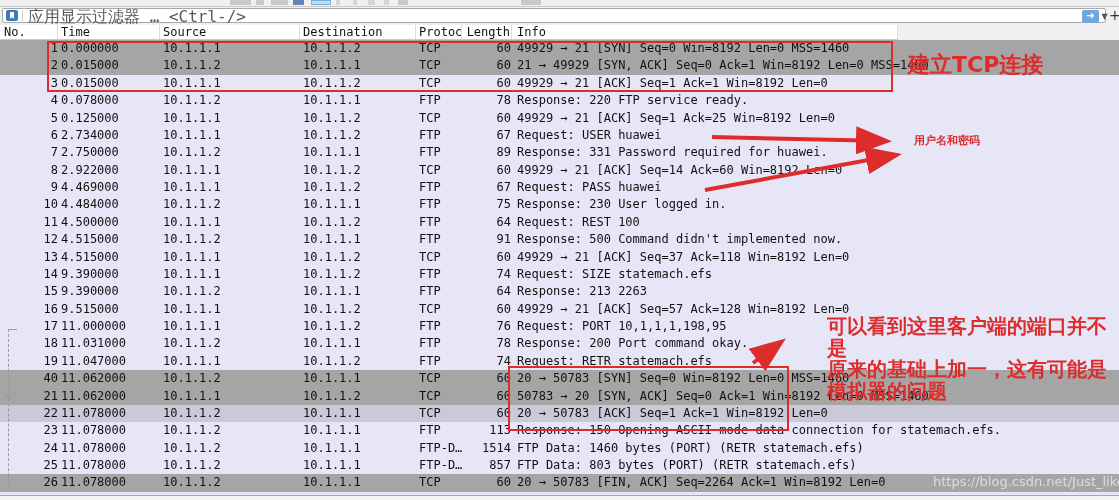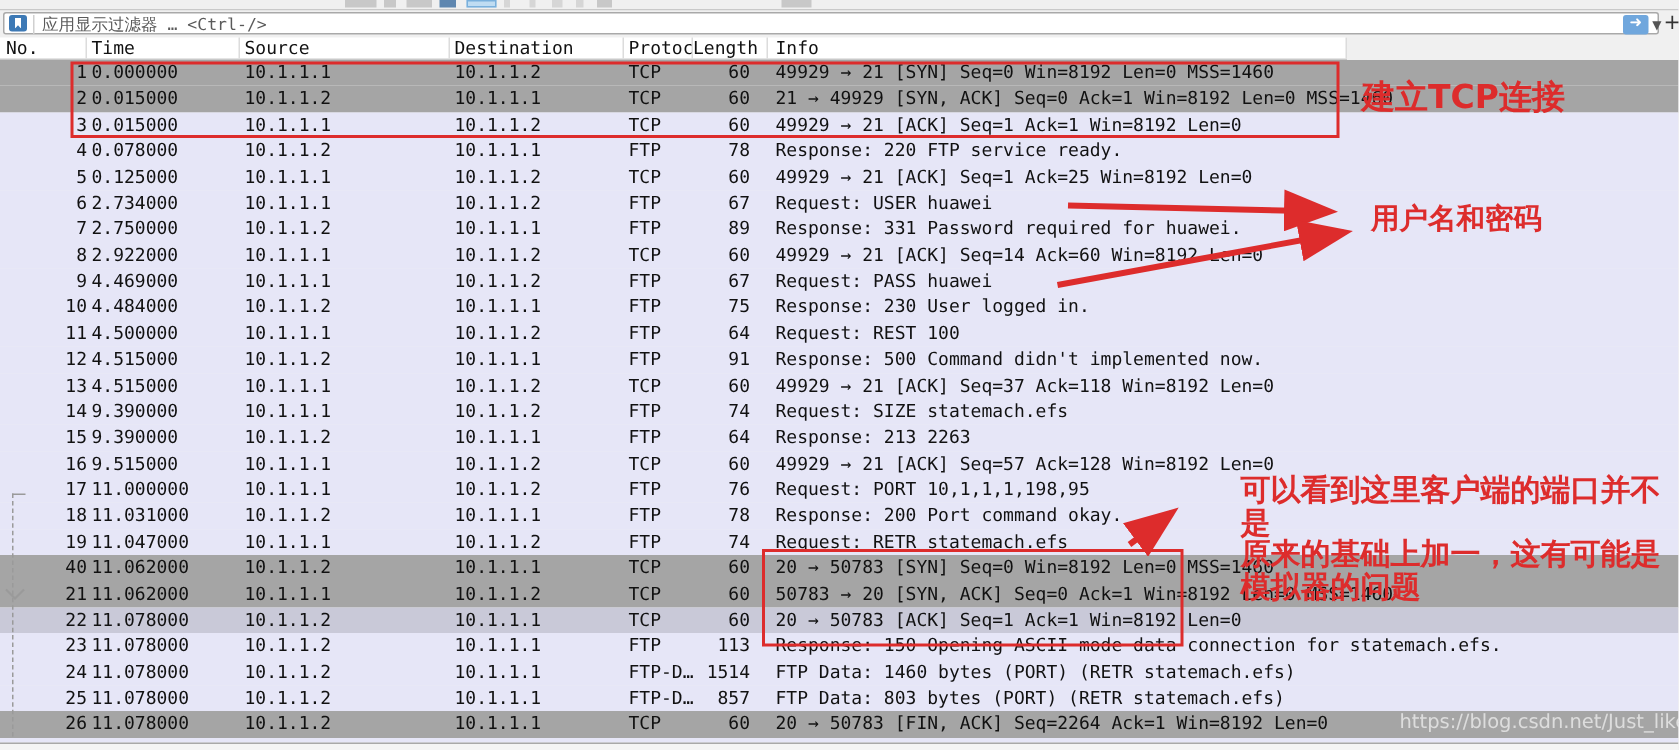--- a/index.html
+++ b/index.html
@@ -33,21 +33,21 @@
     position:absolute; left:3px; top:1px; width:12px; height:11px;
     background:#3d79b5; border-radius:2px;
   }
   .bookmark-icon::after {
     content:""; position:absolute; left:4px; top:2px; width:4px; height:7px;
     background:#fff; clip-path: polygon(0 0,100% 0,100% 100%,50% 70%,0 100%);
   }
   .filter-sep { position:absolute; left:19px; top:1px; height:13px; border-left:1px solid #d0d0d0; }
   .filter-placeholder {
     position:absolute; left:25px; top:1px; color:#5a5a5a;
-    font-size:11px; line-height:13px;
+    font-size:16px; line-height:13px;
     font-family:"DejaVu Sans Mono","DejaVu Sans",monospace;
   }
   .apply-filter-button {
     position:absolute; left:1079px; top:1px; width:17px; height:13px;
     background:#70a7dd; border-radius:2px; color:#fff;
     font-size:10px; line-height:12px; text-align:center;
     font-family:"DejaVu Sans",sans-serif;
   }
   .filter-caret {
     position:absolute; left:1097px; top:1px; width:9px; height:13px;
@@ -70,21 +70,21 @@
     line-height:15px; white-space:nowrap; overflow:hidden;
   }
   .cell  { height:100%; line-height:17.4px; white-space:nowrap; overflow:hidden; }
 
   .c-no          { width:58px;  text-align:right; }
   .hcell.c-no    { text-align:left; padding-left:4px; }
   .c-time        { width:102px; padding-left:3px; }
   .c-source      { width:140px; padding-left:3px; }
   .c-destination { width:116px; padding-left:3px; }
   .c-protocol    { width:46px;  padding-left:3px; }
-  .c-length      { width:50px;  text-align:right; padding-right:12px; }
+  .c-length      { width:50px;  text-align:right; padding-right:1px; }
   .c-info        { flex:1; padding-left:5px; }
 
   
   .packet-list { position:absolute; left:0; top:40px; width:1119px; }
   .prow { display:flex; height:17.38px; }
   .r-default { background:#e6e6f7; }
   .r-gray    { background:#a5a5a5; }
   .r-midgray { background:#c9c9d8; }
 
   .bottom-strip {
@@ -100,21 +100,21 @@
   
   .red-box { position:absolute; border:2px solid #dd2c2c; z-index:40; }
   #redbox-handshake { left:47px;  top:41px;  width:846px; height:51px; }
   #redbox-dataconn  { left:508px; top:366px; width:281px; height:65px; }
 
   .red-note {
     position:absolute; z-index:60; color:#dd2c2c; font-weight:bold;
     font-family:"DejaVu Sans","Liberation Sans",sans-serif; white-space:pre-line;
   }
   #note-handshake { left:908px; top:50px;  font-size:22px; }
-  #note-cred      { left:914px; top:133px; font-size:19px; }
+  #note-cred      { left:914px; top:133px; font-size:11px; }
   #note-port      { left:827px; top:316px; font-size:20px; line-height:21.5px; }
 
   .arrow-layer { position:absolute; left:0; top:0; z-index:50; pointer-events:none; }
 
   .watermark {
     position:absolute; left:933px; top:474px; z-index:70;
     color:rgba(255,255,255,0.62); font-size:13px;
     font-family:"DejaVu Sans","Liberation Sans",sans-serif;
   }
 </style>

